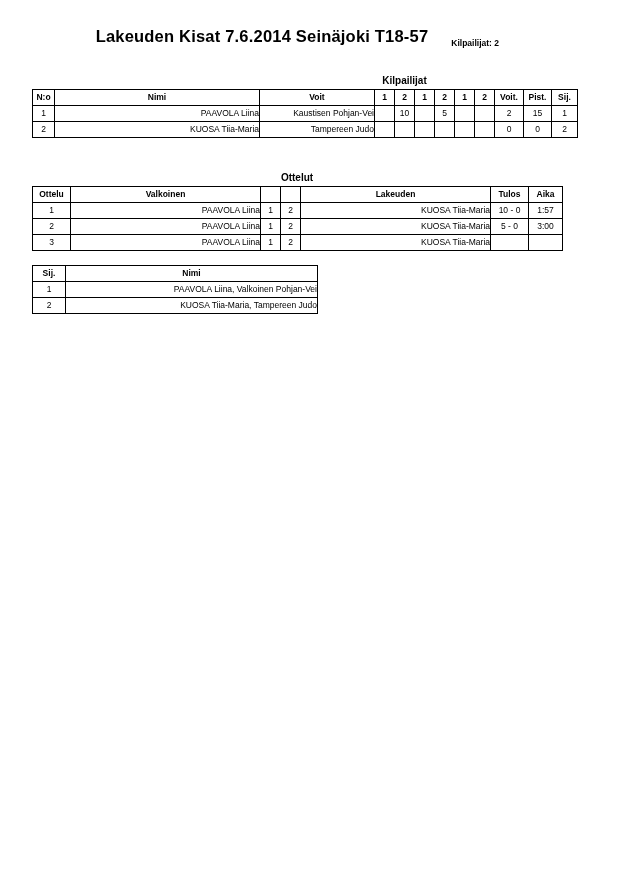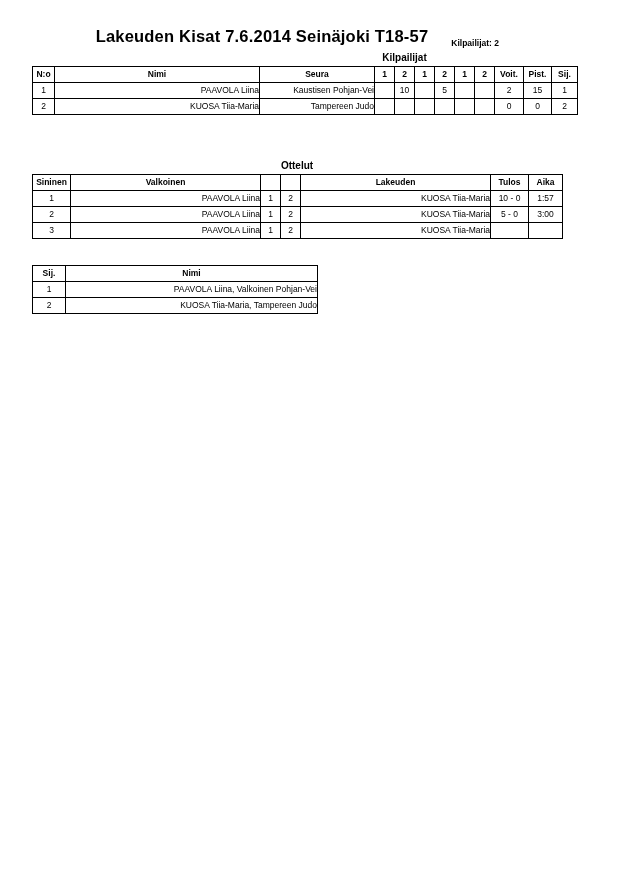--- a/index.html
+++ b/index.html
@@ -58,31 +58,31 @@
     font-weight: bold;
     font-size: 8.5px;
   }
   .c { text-align: center; }
   .l { text-align: right; padding-left: 4px !important; }
 
   
   #kilpailijat-wrap {
     position: absolute;
     left: 32px;
-    top: 52px;
+    top: 75px;
     width: 545px;
   }
   #kilpailijat-heading { margin-bottom: 3px; margin-left: 200px; }
   #kilpailijat-table { width: 545px; }
 
   
   #ottelut-wrap {
     position: absolute;
     left: 32px;
-    top: 160px;
+    top: 172px;
     width: 530px;
   }
   #ottelut-heading { margin-bottom: 3px; }
   #ottelut-table { width: 530px; }
 
   
   #tulokset-wrap {
     position: absolute;
     left: 32px;
     top: 265px;
@@ -113,21 +113,21 @@
         <col style="width:20px">
         <col style="width:20px">
         <col style="width:29px">
         <col style="width:28px">
         <col style="width:26px">
       </colgroup>
       <thead>
         <tr>
           <th class="hdr">N:o</th>
           <th class="hdr">Nimi</th>
-          <th class="hdr">Seura</th>
+          <th class="hdr">Voit</th>
           <th class="hdr">1</th>
           <th class="hdr">2</th>
           <th class="hdr">1</th>
           <th class="hdr">2</th>
           <th class="hdr">1</th>
           <th class="hdr">2</th>
           <th class="hdr">Voit.</th>
           <th class="hdr">Pist.</th>
           <th class="hdr">Sij.</th>
         </tr>
@@ -172,21 +172,21 @@
         <col style="width:38px">
         <col style="width:190px">
         <col style="width:20px">
         <col style="width:20px">
         <col style="width:190px">
         <col style="width:38px">
         <col style="width:34px">
       </colgroup>
       <thead>
         <tr>
-          <th class="hdr">Sininen</th>
+          <th class="hdr">Ottelu</th>
           <th class="hdr">Valkoinen</th>
           <th class="hdr"></th>
           <th class="hdr"></th>
           <th class="hdr">Lakeuden</th>
           <th class="hdr">Tulos</th>
           <th class="hdr">Aika</th>
         </tr>
       </thead>
       <tbody>
         <tr>

